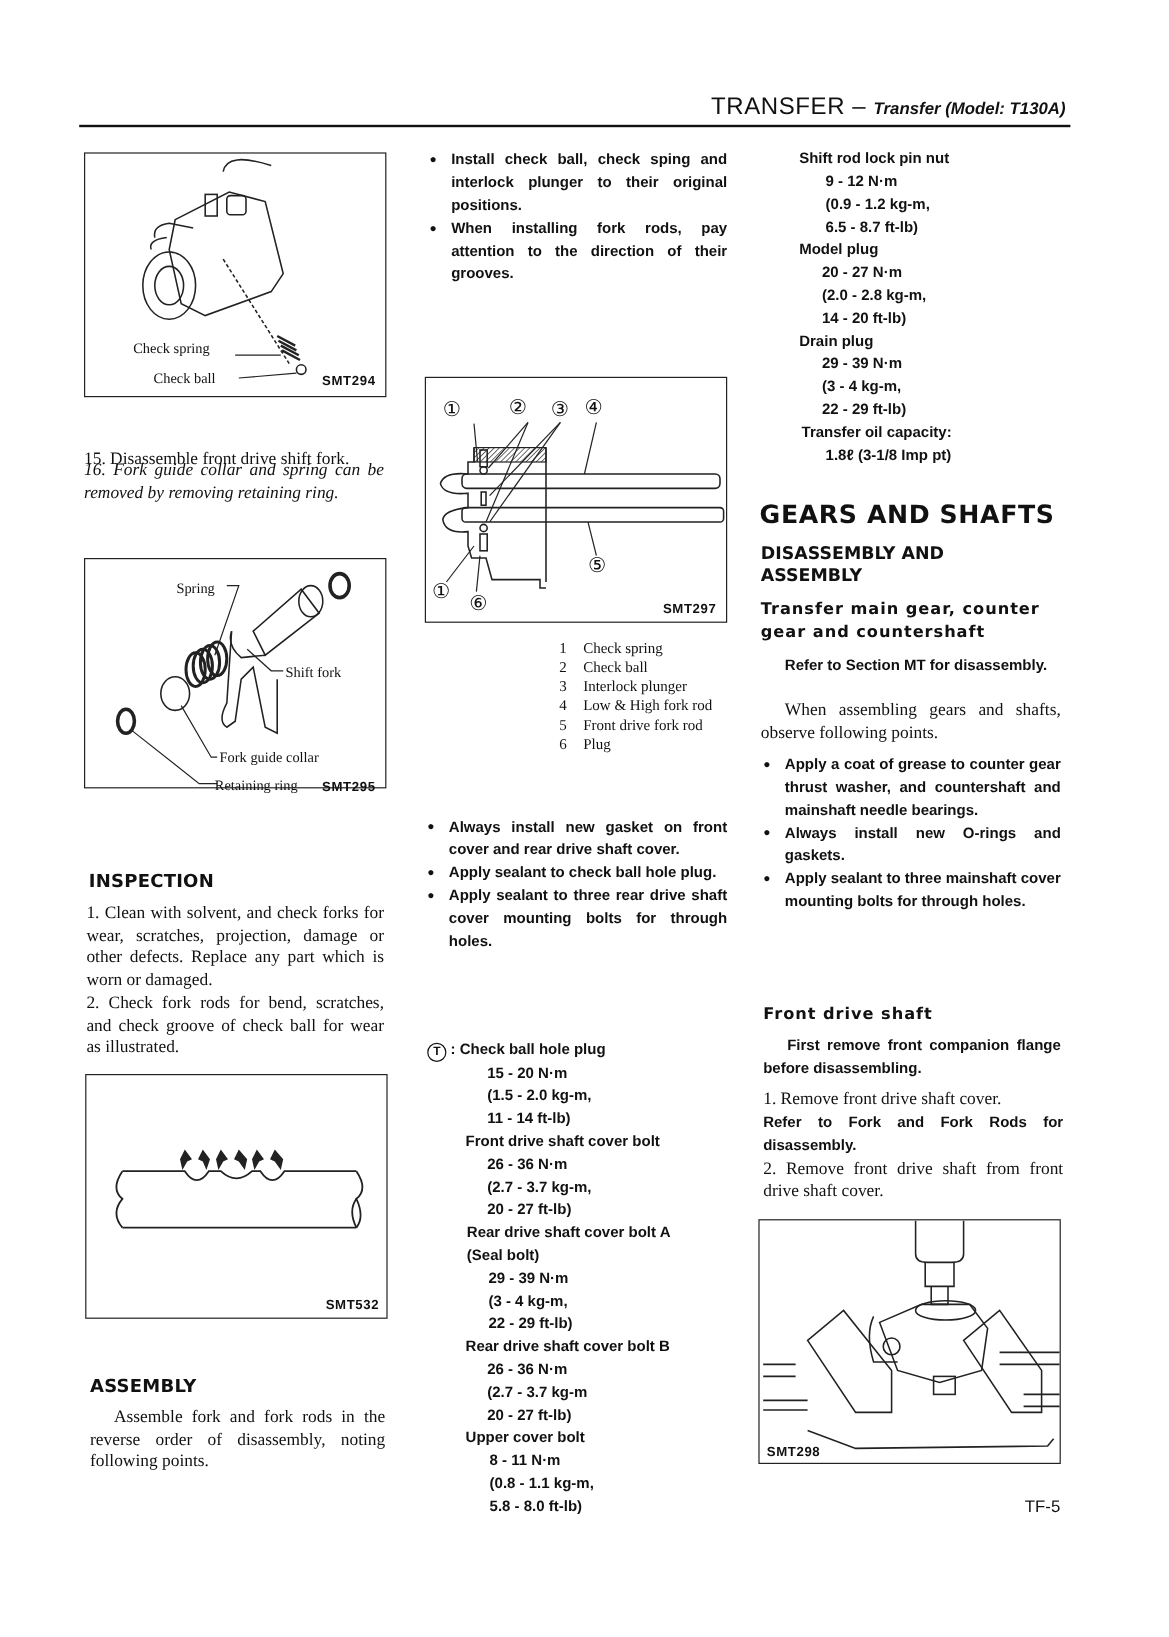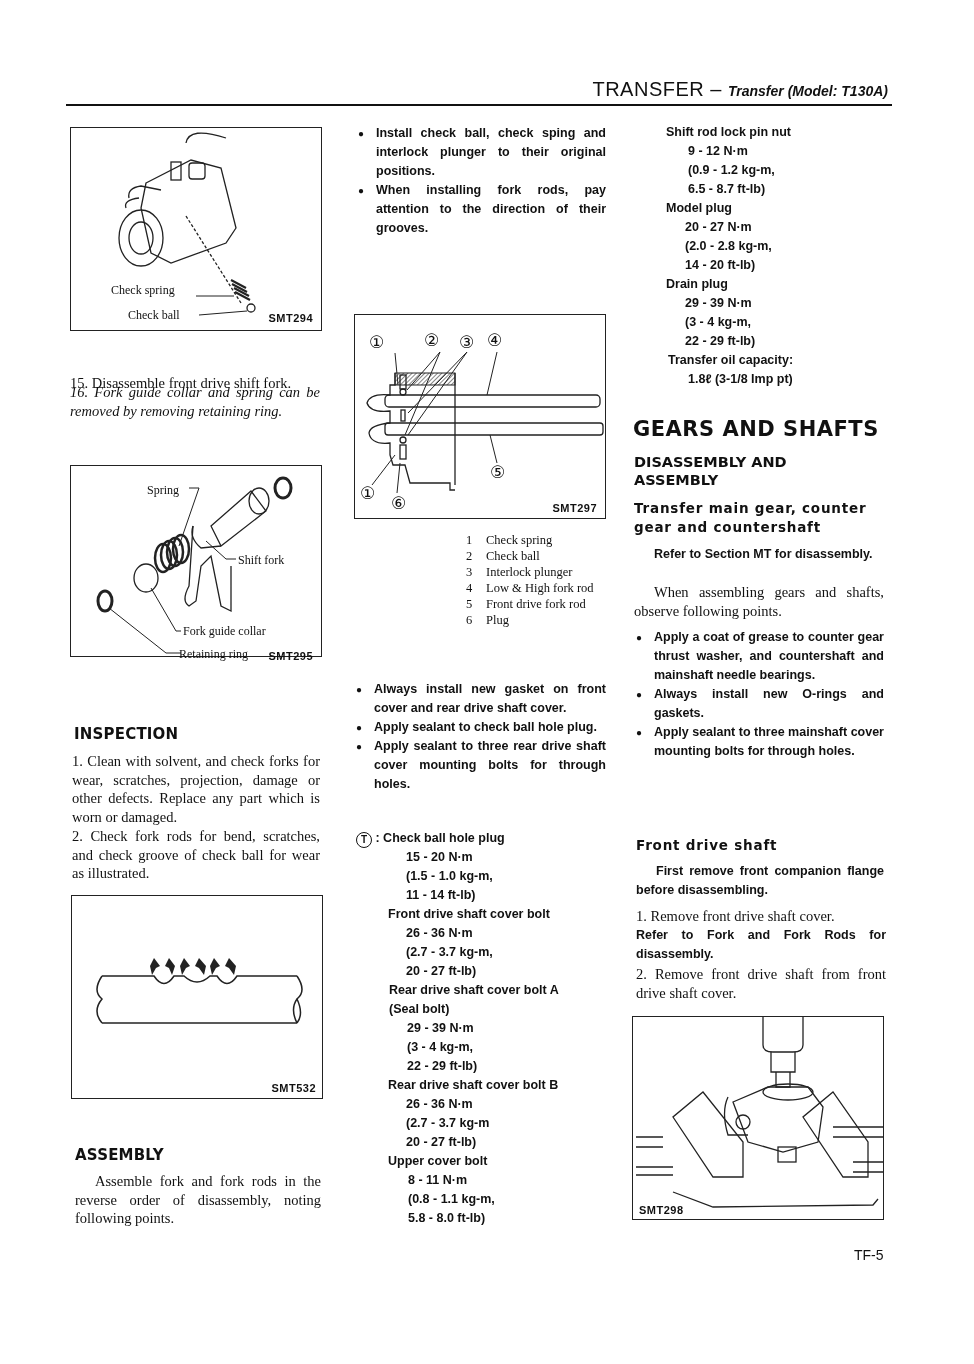--- a/index.html
+++ b/index.html
@@ -23,21 +23,21 @@
   .p-sans { font-family: "Liberation Sans", sans-serif; font-weight: bold; font-size: 12.5px; line-height: 19px; }
   .h-section { font-family: "DejaVu Sans", sans-serif; font-weight: bold; font-size: 15px; letter-spacing: 0.2px; }
   .h-big { font-family: "DejaVu Sans", sans-serif; font-weight: bold; font-size: 21px; letter-spacing: 0.5px; }
   .h-mid { font-family: "DejaVu Sans", sans-serif; font-weight: bold; font-size: 14.5px; line-height: 18px; }
   .h-small { font-family: "DejaVu Sans", sans-serif; font-weight: bold; font-size: 13.5px; line-height: 19px; letter-spacing: 0.8px; }
 
   ul.bullets { list-style: none; margin: 0; padding: 0; }
   ul.bullets li { position: relative; padding-left: 20px; text-align: justify; }
   ul.bullets li::before { content: "\25CF"; position: absolute; left: 2px; top: 0; font-size: 10px; }
 
-  .spec-line { white-space: nowrap; }
+  .spec-line { white-space: nowrap; margin-top: 36px; }
   .legend-row { display: flex; font-family: "Liberation Serif", serif; font-size: 12.5px; line-height: 16px; }
   .legend-row .num { width: 20px; }
   .page-num { font-family: "Liberation Sans", sans-serif; font-size: 14px; }
 </style>
 </head>
 <body>
 
 <div class="abs header-title sans">
   <span>TRANSFER</span><span> – </span><span class="sub">Transfer (Model: T130A)</span>
 </div>
@@ -212,21 +212,21 @@
   <li>Apply sealant to three rear drive shaft cover mounting bolts for through holes.</li>
 </ul>
 
 <div class="abs p-sans" style="left:356px; top:829px; width:260px;">
   <div class="spec-line">
     <span style="display:inline-block;width:14px;height:14px;border:1.3px solid #111;border-radius:50%;text-align:center;font-size:10px;line-height:14px;vertical-align:-1px;">T</span>
     <span>: Check ball hole plug</span>
   </div>
   <div style="padding-left:50px;">
     <div>15 - 20 N·m</div>
-    <div>(1.5 - 1.0 kg-m,</div>
+    <div>(1.5 - 2.0 kg-m,</div>
     <div>11 - 14 ft-lb)</div>
   </div>
   <div style="padding-left:32px;">Front drive shaft cover bolt</div>
   <div style="padding-left:50px;">
     <div>26 - 36 N·m</div>
     <div>(2.7 - 3.7 kg-m,</div>
     <div>20 - 27 ft-lb)</div>
   </div>
   <div style="padding-left:33px;">Rear drive shaft cover bolt A</div>
   <div style="padding-left:33px;">(Seal bolt)</div>

